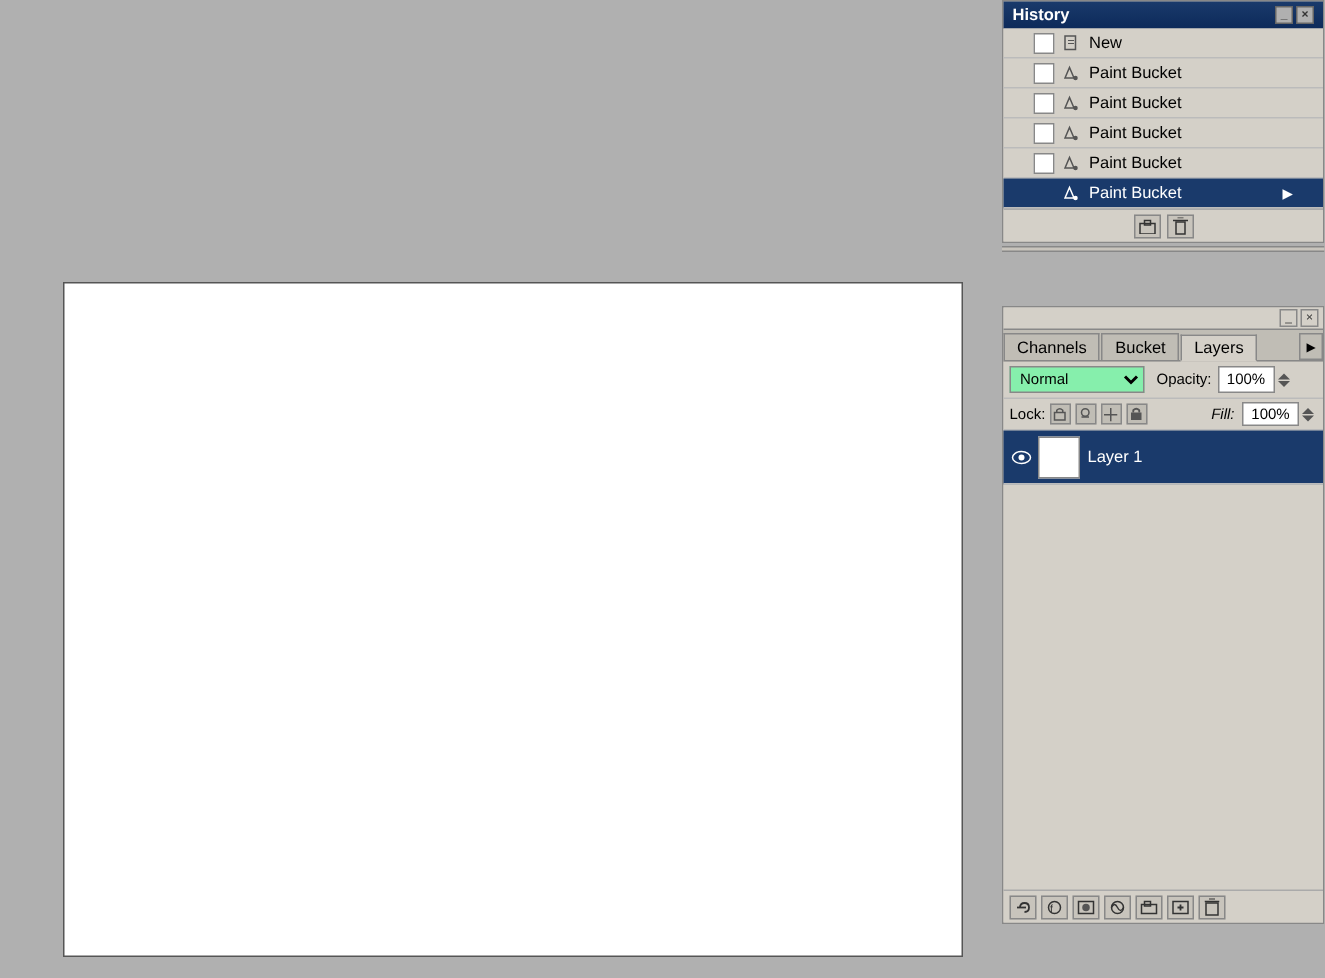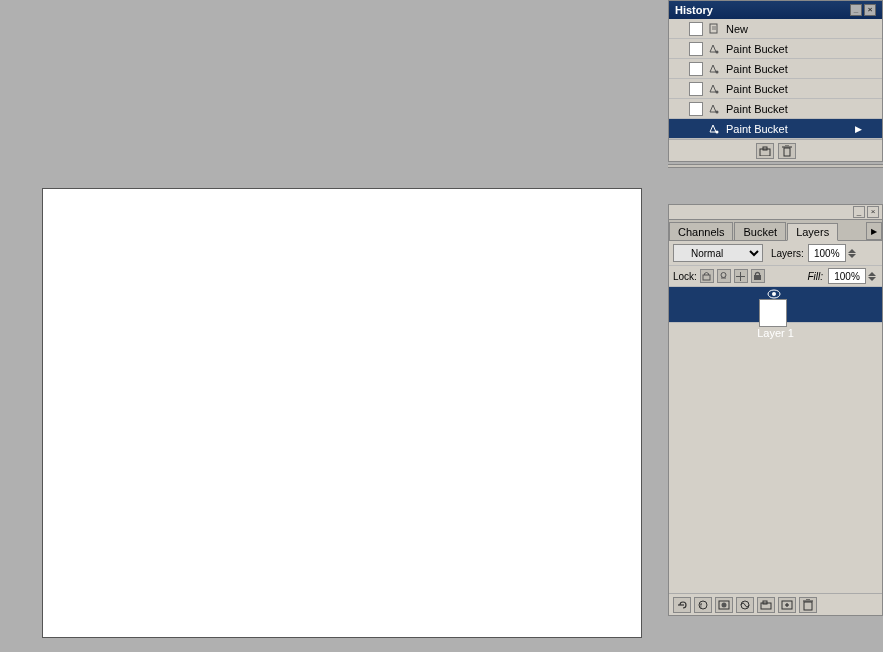--- a/index.html
+++ b/index.html
@@ -203,23 +203,23 @@
       align-items: center;
       gap: 4px;
       background: #d4d0c8;
       border-bottom: 1px solid #bbb;
     }
 
     .blend-select {
       width: 90px;
       height: 18px;
       font-size: 10px;
-      background: #e5e5e5;
-      border: 1px solid #888;
-      padding: 0 13px;
+      background: #86efac;
+      border: 1px solid #888;
+      padding: 0 2px;
     }
 
     .opacity-label {
       font-size: 10px;
       margin-left: 4px;
     }
 
     .opacity-value {
       width: 38px;
       height: 18px;
@@ -269,21 +269,20 @@
 
     
     .layer-row {
       display: flex;
       align-items: center;
       height: 36px;
       padding: 2px 4px;
       border-bottom: 1px solid #bbb;
       background: #d4d0c8;
       cursor: pointer;
-      flex-direction: column;
     }
 
     .layer-row.active {
       background: #1a3a6b;
       color: white;
     }
 
     .eye-icon {
       width: 16px;
       height: 16px;
@@ -497,21 +496,21 @@
     </div>
 
     <div class="layers-controls">
       <select class="blend-select">
         <option>Normal</option>
         <option>Dissolve</option>
         <option>Multiply</option>
         <option>Screen</option>
         <option>Overlay</option>
       </select>
-      <span class="opacity-label">Layers:</span>
+      <span class="opacity-label">Opacity:</span>
       <div style="display:flex;align-items:center;gap:2px;">
         <input class="opacity-value" type="text" value="100%" style="">
         <div style="width:10px;height:18px;display:flex;flex-direction:column;justify-content:center;gap:1px;cursor:pointer;">
           <div style="width:0;height:0;border-left:4px solid transparent;border-right:4px solid transparent;border-bottom:4px solid #555;"></div>
           <div style="width:0;height:0;border-left:4px solid transparent;border-right:4px solid transparent;border-top:4px solid #555;"></div>
         </div>
       </div>
     </div>
 
     <div class="lock-row">

